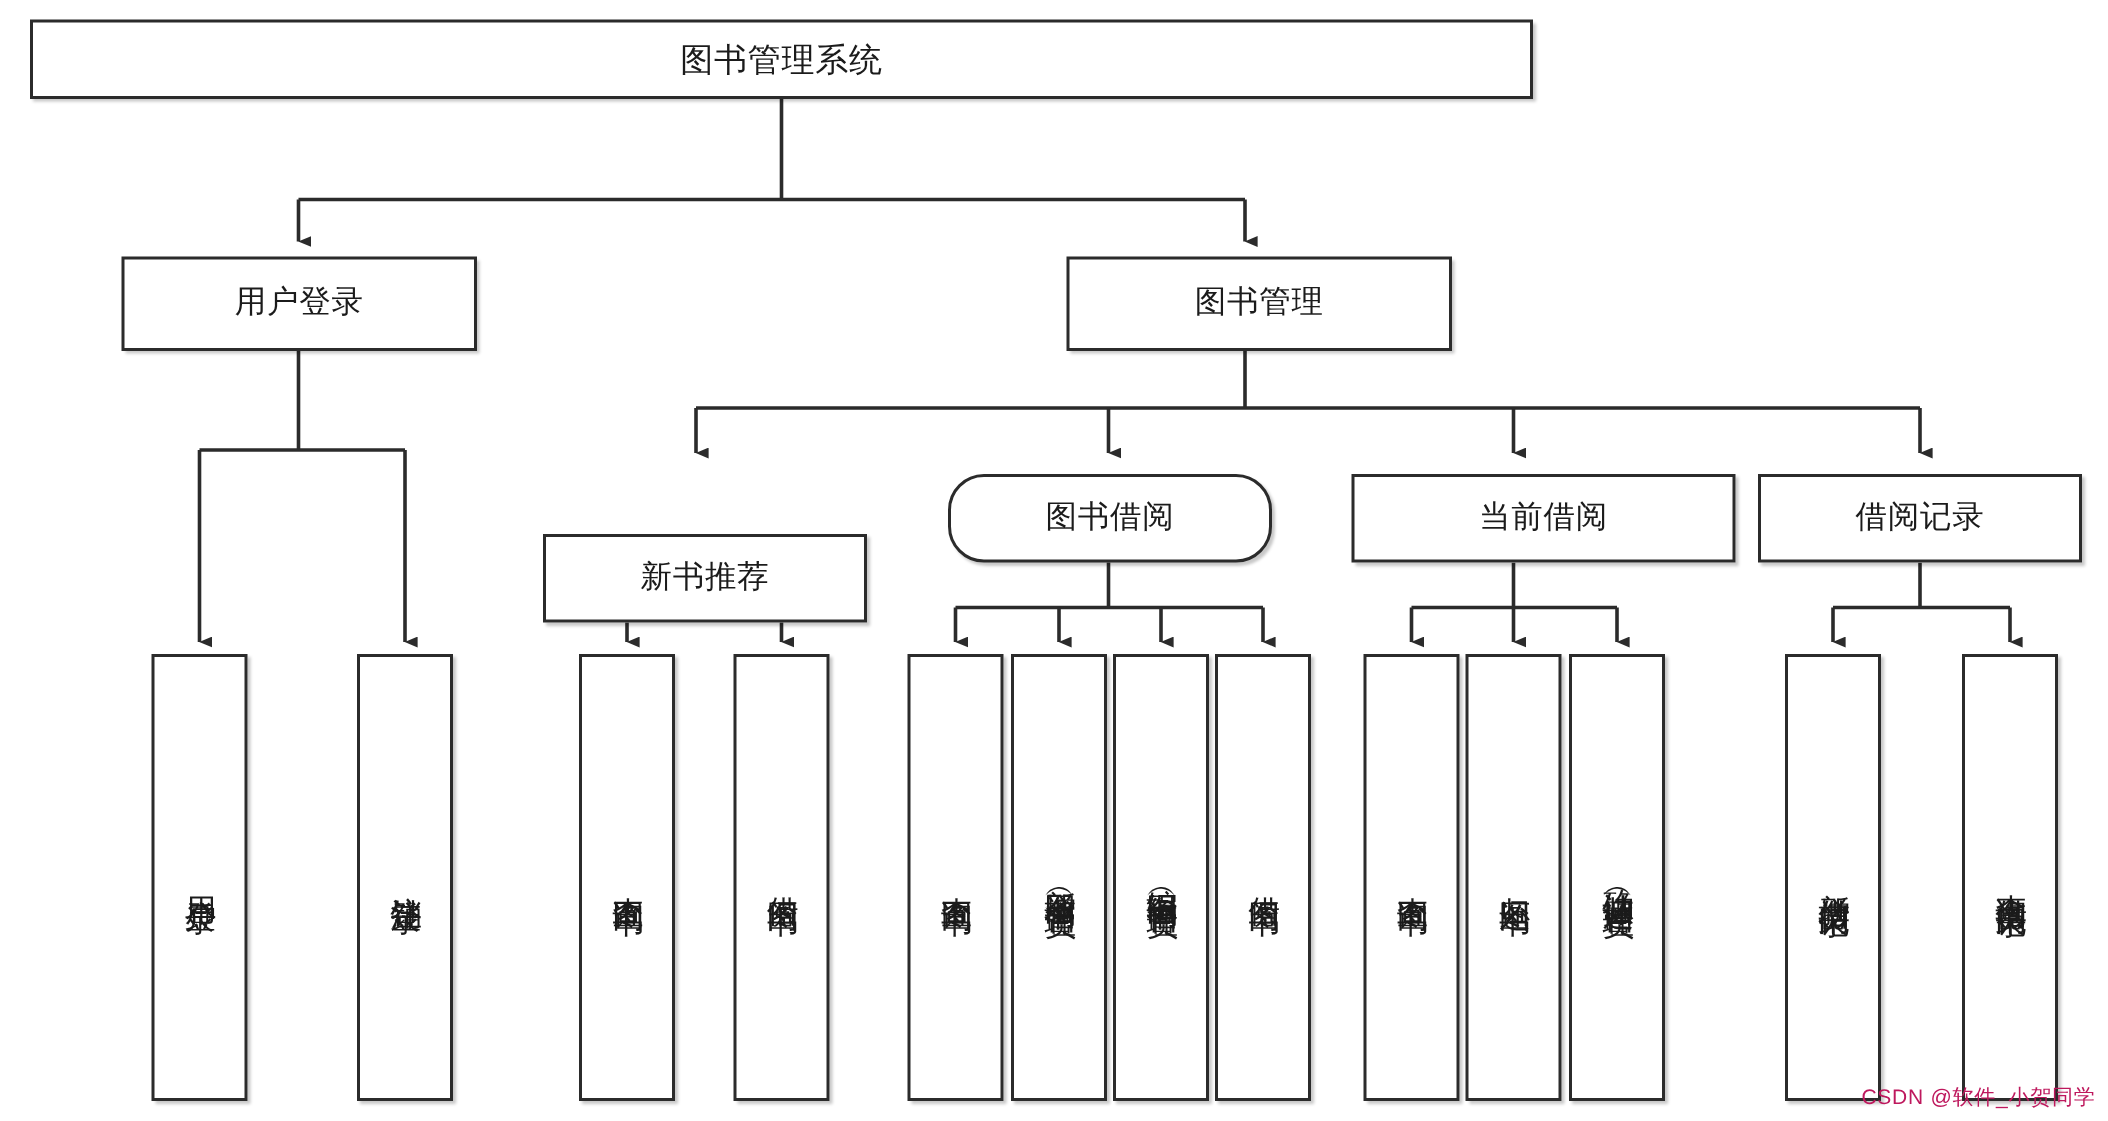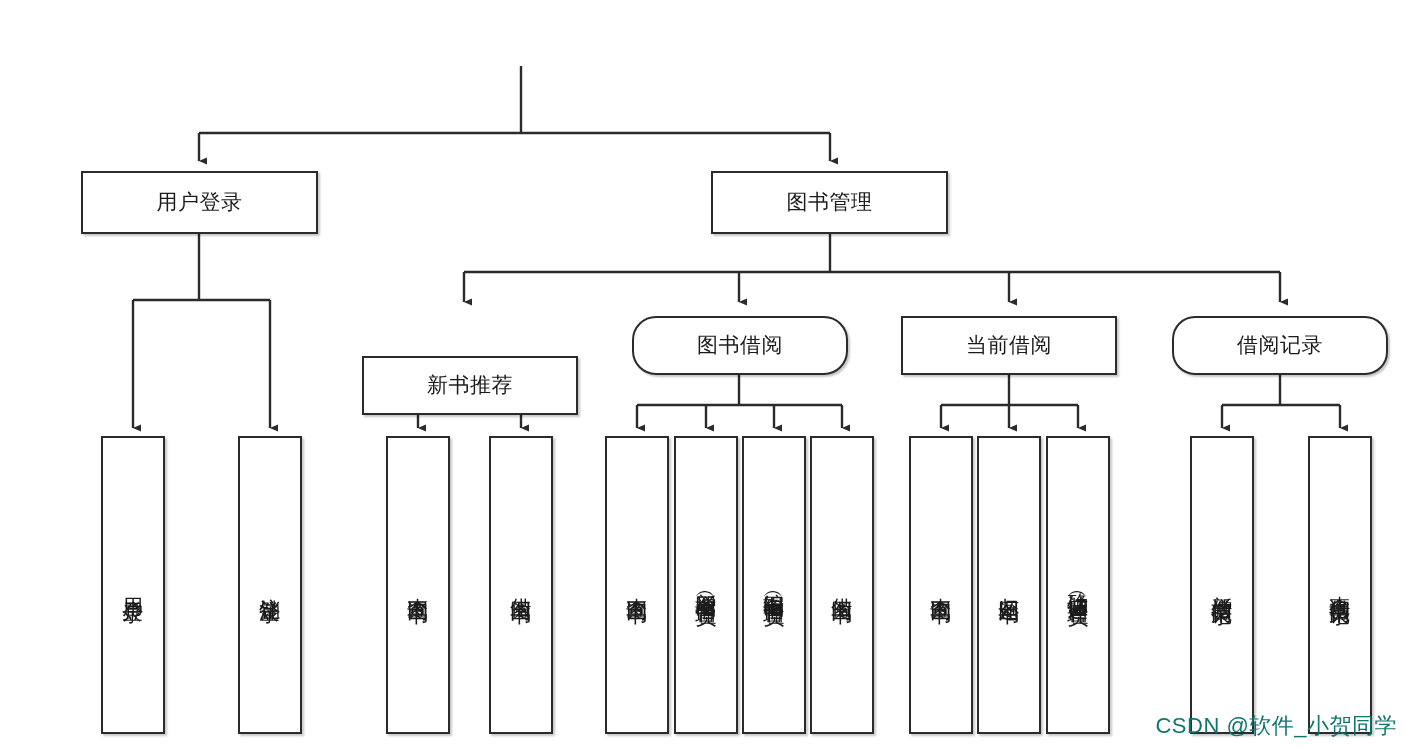--- a/index.html
+++ b/index.html
@@ -56,22 +56,22 @@
     font-size: 21px;
     line-height: 1.32;
     letter-spacing: 2px;
     white-space: normal;
     max-height: 100%;
   }
   .watermark {
     position: absolute;
     right: 8px;
     bottom: 6px;
-    font-size: 22px;
-    color: #0f766e;
+    font-size: 14px;
+    color: #be185d;
     letter-spacing: 0.5px;
     user-select: none;
     white-space: nowrap;
     margin-top: 40px;
   }
 </style>
 </head>
 <body>
 
 <div id="canvas">
@@ -119,38 +119,41 @@
       <path d="M1009,405 L1009,428" marker-end="url(#arrowhead)"></path>
       <path d="M1078,405 L1078,428" marker-end="url(#arrowhead)"></path>
 
       <path d="M1280,375 L1280,405"></path>
       <path d="M1222,405 L1340,405"></path>
       <path d="M1222,405 L1222,428" marker-end="url(#arrowhead)"></path>
       <path d="M1340,405 L1340,428" marker-end="url(#arrowhead)"></path>
     </g>
   </svg>
 
+  <div class="node root" style="left:20px; top:13px; width:1002px; height:53px;">
+    <span class="label">图书管理系统</span>
+  </div>
 
   <div class="node" style="left:81px; top:171px; width:237px; height:63px;">
     <span class="label">用户登录</span>
   </div>
-  <div class="node" style="left:711px; top:171px; width:237px; height:63px;">
+  <div class="node" style="left:711px; top:171px; width:257px; height:63px;">
     <span class="label">图书管理</span>
   </div>
 
   <div class="node" style="left:362px; top:316px; width:216px; height:59px;margin-top:40px;">
     <span class="label">新书推荐</span>
   </div>
   <div class="node" style="left:632px; top:316px; width:216px; height:59px;border-radius:24px;">
     <span class="label">图书借阅</span>
   </div>
-  <div class="node" style="left:901px; top:316px; width:216px; height:59px;">
+  <div class="node" style="left:901px; top:316px; width:256px; height:59px;">
     <span class="label">当前借阅</span>
   </div>
-  <div class="node" style="left:1172px; top:316px; width:216px; height:59px;border-radius:23px;">
+  <div class="node" style="left:1172px; top:316px; width:216px; height:59px;">
     <span class="label">借阅记录</span>
   </div>
 
   <div class="node leaf" style="left:101px; top:436px; width:64px; height:298px;">
     <span class="label">用户登录</span>
   </div>
   <div class="node leaf" style="left:238px; top:436px; width:64px; height:298px;">
     <span class="label">注销登录</span>
   </div>
 

